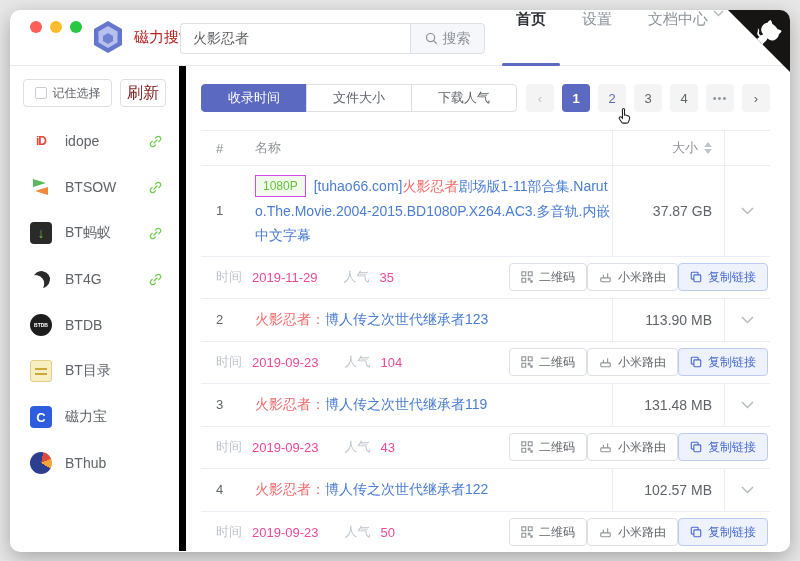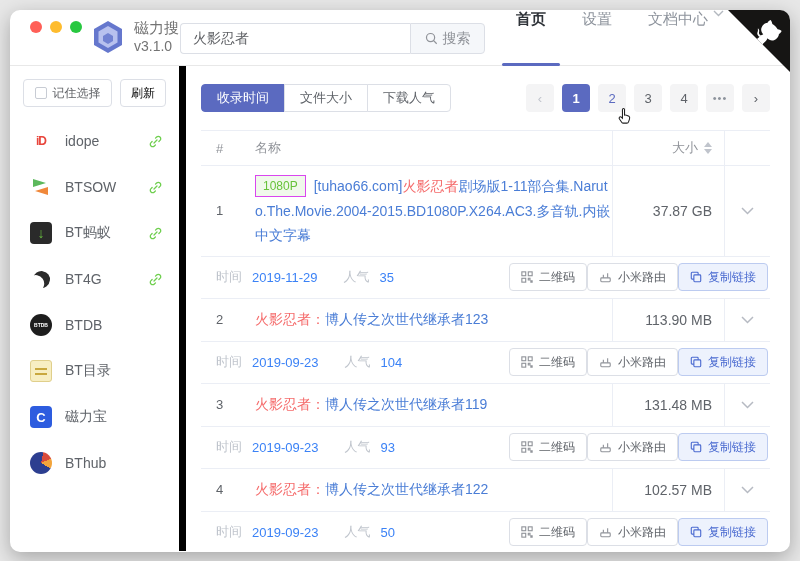--- a/index.html
+++ b/index.html
@@ -5,41 +5,41 @@
   * { margin:0; padding:0; box-sizing:border-box; }
   html,body { width:800px; height:561px; overflow:hidden; background:#e7e7e7; font-family:"Liberation Sans","DejaVu Sans",sans-serif; }
   .window { position:absolute; left:10px; top:10px; width:780px; height:542px; background:#fff; border-radius:10px; overflow:hidden; box-shadow:0 6px 20px rgba(0,0,0,.28); }
 
   
   .header { position:relative; height:56px; border-bottom:1px solid #e8e8e8; }
   .traffic { position:absolute; left:20px; top:11px; display:flex; gap:8px; }
   .light { width:12px; height:12px; border-radius:50%; }
   .light.red { background:#ff5f57; } .light.yellow { background:#febc2e; } .light.green { background:#28c840; }
   .brand { position:absolute; left:80px; top:9px; display:flex; align-items:center; gap:8px; }
-  .brand-text { display:flex; flex-direction:column; line-height:1.25; color:#737373; }
+  .brand-text { display:flex; flex-direction:row; line-height:1.25; color:#b91c1c; }
   .brand-name { font-size:15px; } .brand-ver { font-size:14px; }
   .search-group { position:absolute; left:170px; top:13px; display:flex; height:31px; width:305px; }
   .search-input { flex:1; border:1px solid #dcdfe6; border-right:none; border-radius:4px 0 0 4px; padding:0 12px; font-size:14px; color:#606266; outline:none; background:#fff; font-family:inherit; }
   .search-btn { width:75px; background:#f5f7fa; border:1px solid #dcdfe6; border-radius:0 4px 4px 0; color:#909399; font-size:14px; display:flex; align-items:center; justify-content:center; gap:5px; cursor:pointer; font-family:inherit; }
   .nav { position:absolute; right:66px; top:0; height:56px; display:flex; align-items:center; gap:36px; }
   .nav-item { font-size:15px; color:#8d939c; cursor:pointer; position:relative; height:56px; display:flex; gap:5px; }
   .nav-item.active { color:#2f3339; font-weight:600; }
   .nav-item.active .nav-underline { content:""; position:absolute; bottom:0; left:-14px; right:-14px; height:3px; background:#5b6ac0; border-radius:2px; }
   .gh-corner { position:absolute; top:0; right:0; width:62px; height:62px; }
 
   
   .body-row { display:flex; height:485px; }
   .sidebar { width:176px; border-right:7px solid #000000; flex-shrink:0; }
   .main { flex:1; padding:0 20px 0 15px; overflow:hidden; }
 
   
   .side-btns { display:flex; gap:8px; padding:13px 13px 11px 13px; }
   .btn-remember { flex:1; height:28px; border:1px solid #dcdfe6; border-radius:4px; background:#fff; font-size:12px; color:#606266; display:flex; align-items:center; justify-content:center; gap:6px; cursor:pointer; font-family:inherit; }
   .cbx { width:12px; height:12px; border:1px solid #c8ccd4; border-radius:2px; background:#fff; }
-  .btn-refresh { width:46px; height:28px; border:1px solid #dcdfe6; border-radius:4px; background:#fff; font-size:12px; color:#000000; cursor:pointer; font-family:inherit; }
+  .btn-refresh { width:46px; height:28px; border:1px solid #dcdfe6; border-radius:4px; background:#fff; font-size:16px; color:#7f1d1d; cursor:pointer; font-family:inherit; }
   .engine { height:46px; display:flex; align-items:center; padding:0 16px 0 20px; cursor:pointer; }
   .engine.active { background:#eceefa; }
   .engine.active .eng-label { color:#5b6ac0; }
   .eng-icon { width:22px; height:22px; margin-right:13px; display:flex; align-items:center; justify-content:center; position:relative; flex-shrink:0; font-style:normal; }
   .eng-label { font-size:14px; color:#5f6369; }
   .link-ic { margin-left:auto; display:flex; }
 
   .ic-zzs { background:#68788f; border-radius:50%; }
   .ic-zzs::after { content:""; width:0; height:0; border-left:5px solid transparent; border-right:5px solid transparent; border-bottom:10px solid #fff; transform:rotate(-35deg); }
   .ic-idope { color:#e8453c; font-weight:800; font-size:12px; letter-spacing:-1px; }
@@ -49,21 +49,21 @@
   .ic-bt4g::before { content:""; width:17px; height:17px; border-radius:50%; box-shadow:inset -5px 5px 0 0 #2b2b2b; transform:rotate(10deg); }
   .ic-btdb { background:#1d1d1d; border-radius:50%; color:#fff; font-weight:700; font-size:5px; }
   .ic-btdir { background:#f7eec2; border:1px solid #e0cf8b; border-radius:3px; }
   .ic-btdir::after { content:""; position:absolute; left:4px; right:4px; top:7px; height:2px; background:#c9a83e; box-shadow:0 5px 0 #c9a83e; }
   .ic-cilibao { background:#2d5cdf; border-radius:4px; color:#fff; font-weight:700; font-size:13px; }
   .ic-bthub { border-radius:50%; background:conic-gradient(from 210deg,#2c3e90 0 45%,#d94b3b 45% 60%,#f2a43c 60% 75%,#2c3e90 75% 100%); }
 
   
   .toolbar { margin-top:18px; display:flex; align-items:center; justify-content:space-between; position:relative; }
   .sort-group { display:flex; }
-  .sort-tab { height:28px; padding:0 15px; border:1px solid #dcdfe6; background:#fff; color:#5f6369; font-size:13px; display:flex; align-items:center; margin-left:-1px; cursor:pointer; font-family:inherit; }
+  .sort-tab { height:28px; padding:0 26px; border:1px solid #dcdfe6; background:#fff; color:#5f6369; font-size:13px; display:flex; align-items:center; margin-left:-1px; cursor:pointer; font-family:inherit; }
   .sort-tab:first-child { border-radius:4px 0 0 4px; margin-left:0; }
   .sort-tab:last-child { border-radius:0 4px 4px 0; }
   .sort-tab.active { background:#5b6ac0; border-color:#5b6ac0; color:#fff; }
   .pagination { display:flex; gap:8px; align-items:center; }
   .page { min-width:28px; height:28px; padding:0 6px; border-radius:4px; background:#f4f4f5; color:#5f6369; font-size:13px; display:flex; align-items:center; justify-content:center; cursor:pointer; position:relative; }
   .page.active { background:#5b6ac0; color:#fff; font-weight:600; }
   .page.hover { color:#5b6ac0; }
   .page.prev { color:#c0c4cc; }
   .page.more { letter-spacing:1px; color:#8d939c; font-size:11px; }
   .cursor-hand { position:absolute; right:-8px; bottom:-13px; pointer-events:none; }
@@ -84,21 +84,21 @@
   .row-title > div { display:flex; align-items:center; }
   .row-title .col-idx { font-size:13px; color:#5f6369; }
   .row-title .col-name { font-size:14px; line-height:1.75; padding-top:8px; padding-bottom:8px; word-break:break-all; display:block; align-self:center; }
   .row-title .col-size { font-size:14px; color:#5f6369; border-left:1px solid #ebeef5; }
   .seg { color:#4a7dd6; cursor:pointer; }
   .seg.hl { color:#f56c6c; }
   .badge { display:inline-block; background:#f0f9eb; border:1px solid #d946ef; color:#67c23a; font-size:12px; border-radius:0; padding:1px 7px; margin-right:8px; line-height:1.5; vertical-align:1px; }
 
   .row-meta { display:flex; align-items:center; height:42px; border-bottom:1px solid #ebeef5; padding-left:15px; padding-right:2px; font-size:13px; }
   .m-label { color:#bfc4cc; margin-right:10px; }
-  .m-val { color:#3b82f6; margin-right:26px; }
+  .m-val { color:#ec4899; margin-right:26px; }
   .meta-btns { margin-left:auto; display:flex; }
   .mbtn { height:28px; padding:0 11px; border:1px solid #dcdfe6; border-radius:4px; background:#fff; color:#5f6369; font-size:12px; display:flex; align-items:center; gap:6px; cursor:pointer; font-family:inherit; }
   .mbtn.copy { background:#edf2fd; border-color:#bccbf0; color:#4a6ad0; }
   .mbtn.copy svg { stroke:#4a6ad0; }
   .mbtn svg { stroke:#909399; }
 </style>
 </head>
 <body>
 
 <div class="window">
@@ -391,21 +391,21 @@
       <div class="col-chev">
         <svg width="13" height="8" viewBox="0 0 13 8">
                     <polyline points="1,1 6.5,6.5 12,1" fill="none" stroke="#b6bac2" stroke-width="1.5"></polyline>
                   </svg>
       </div>
     </div>
     <div class="row-meta">
       <span class="m-label">时间</span>
       <span class="m-val">2019-09-23</span>
       <span class="m-label">人气</span>
-      <span class="m-val">93</span>
+      <span class="m-val">43</span>
       <span class="meta-btns">
         <button class="mbtn">
           <svg width="12" height="12" viewBox="0 0 14 14" fill="none" stroke-width="1.3">
                       <rect x="1" y="1" width="4.5" height="4.5"></rect>
                       <rect x="8.5" y="1" width="4.5" height="4.5"></rect>
                       <rect x="1" y="8.5" width="4.5" height="4.5"></rect>
                       <path d="M8.5 8.5h2v2h-2z M11.5 11.5h1.5v1.5h-1.5z"></path>
                     </svg>
           <span class="mtext">二维码</span>
         </button>

